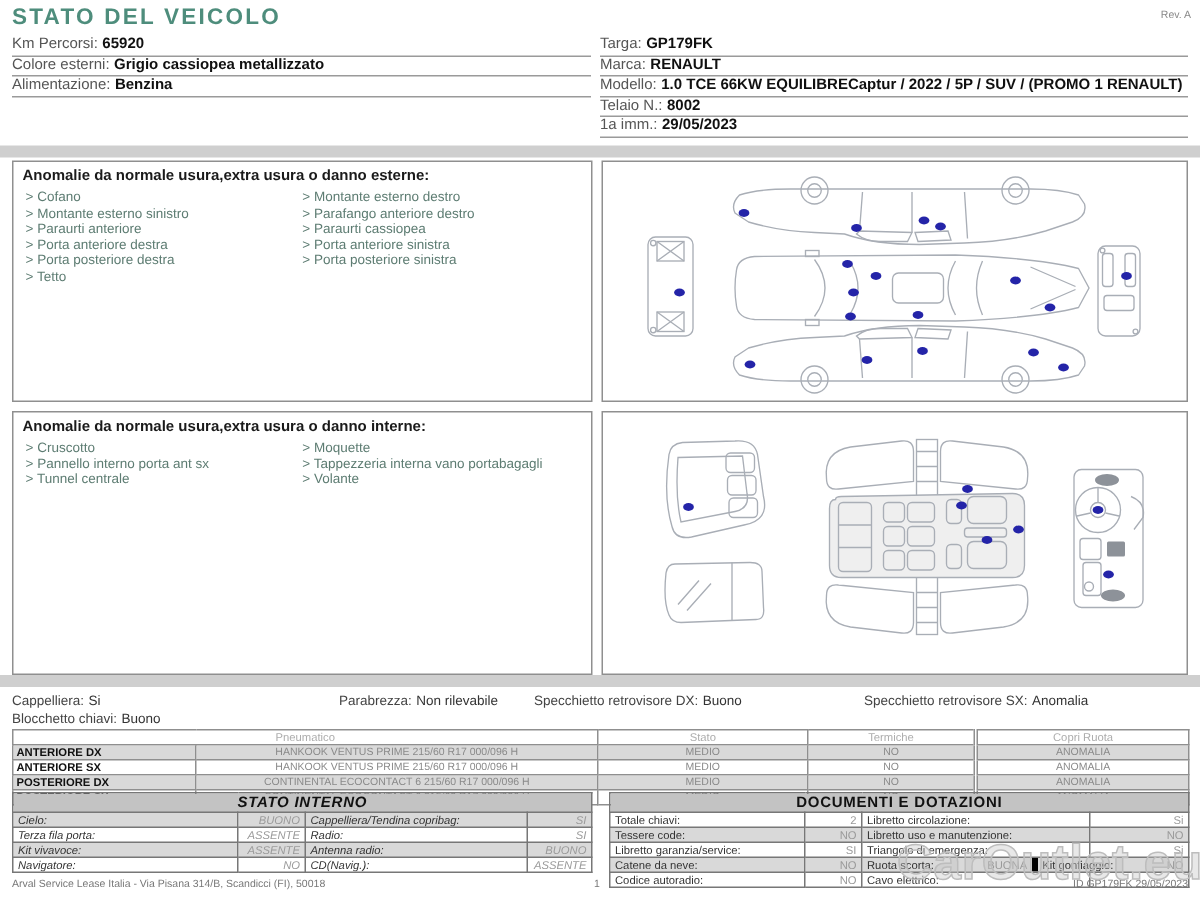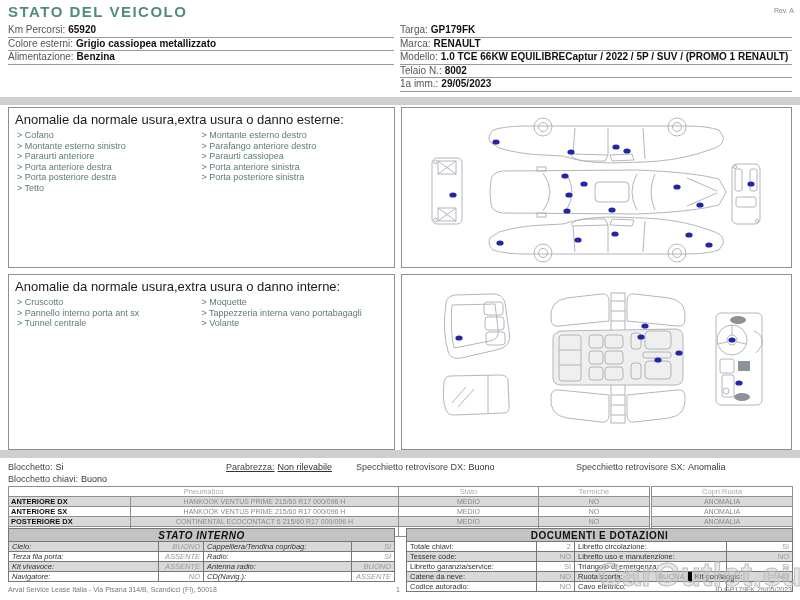--- a/index.html
+++ b/index.html
@@ -18,37 +18,37 @@
   .fval{font-weight:bold;color:#101010;margin-left:3px;}
 
   .band{left:0;width:800px;height:8px;background:var(--band,#cfcfcf);}
   #band1{top:97px;} #band2{top:450px;}
 
   .box{position:absolute;border:1px solid #8f8f8f;background:#fff;box-sizing:border-box;}
   #ext-list{left:8px;top:107px;width:387px;height:161px;}
   #ext-diag{left:401px;top:107px;width:391px;height:161px;}
   #int-list{left:8px;top:274px;width:387px;height:176px;}
   #int-diag{left:401px;top:274px;width:391px;height:176px;}
-  .boxtitle{font-size:13px;font-weight:normal;color:#1a1a1a;padding:4px 6px 3px 6px;}
+  .boxtitle{font-size:10px;font-weight:bold;color:#1a1a1a;padding:4px 6px 3px 6px;}
   .cols{display:flex;padding:0 8px;}
   .col{width:50%;}
   .item{font-size:9px;color:#5d7c72;line-height:10.5px;}
   .item::before{content:"> ";}
 
   svg{display:block;}
   .ol{stroke:#a9aeb6;stroke-width:0.9;fill:none;}
   .fillsoft{fill:#efefef;stroke:#a9aeb6;stroke-width:0.9;}
   .darkbit{fill:#8d9299;stroke:none;}
   .dot{fill:var(--dot,#2424a8);stroke:none;}
 
   
   .statustxt{font-size:9px;color:#333;line-height:10px;}
   .statustxt .flbl{color:#444;}
   .statustxt .sval{color:#333;margin-left:3px;}
-  #st-parabrezza{width:122px;text-decoration:underline;}
+  #st-parabrezza{width:122px;}
 
   
   #tires{left:8px;top:486px;width:784px;border-collapse:collapse;table-layout:fixed;}
   #tires td{border:1px solid #8f8f8f;font-size:7px;color:#8a8a8a;text-align:center;
             padding:0 2px;height:9px;overflow:hidden;white-space:nowrap;}
   #tires tr.hd td{color:#adadad;font-size:7.5px;background:#fff;}
   #tires td.pos{font-weight:bold;color:#111;text-align:left;font-size:7.5px;}
   #tires td.cr{border-left:3px double #8f8f8f;}
   #tires tr.shade td{background:var(--shade,#d9d9d9);}
   #tires tr.shade td.cr{background:var(--shade,#d9d9d9);}
@@ -263,21 +263,21 @@
         <ellipse class="dot" cx="277" cy="78" rx="3.6" ry="2.6"></ellipse>
         <ellipse class="dot" cx="256" cy="85" rx="3.6" ry="2.6"></ellipse>
         <ellipse class="dot" cx="330" cy="65" rx="3.6" ry="2.6"></ellipse>
         <ellipse class="dot" cx="337" cy="108" rx="3.6" ry="2.6"></ellipse>
       </g>
     </svg>
   </div>
 
   <div class="abs band" id="band2"></div>
 
-  <div class="abs statustxt" style="left:8px;top:462px;"><span class="flbl">Blocchetto:</span><span class="sval">Si</span></div>
+  <div class="abs statustxt" style="left:8px;top:462px;"><span class="flbl">Cappelliera:</span><span class="sval">Si</span></div>
   <div class="abs statustxt" id="st-parabrezza" style="left:226px;top:462px;"><span class="flbl">Parabrezza:</span><span class="sval">Non rilevabile</span></div>
   <div class="abs statustxt" style="left:356px;top:462px;"><span class="flbl">Specchietto retrovisore DX:</span><span class="sval">Buono</span></div>
   <div class="abs statustxt" style="left:576px;top:462px;"><span class="flbl">Specchietto retrovisore SX:</span><span class="sval">Anomalia</span></div>
   <div class="abs statustxt" style="left:8px;top:474px;"><span class="flbl">Blocchetto chiavi:</span><span class="sval">Buono</span></div>
 
   <table class="abs" id="tires">
     <colgroup>
         <col style="width:122px">
         <col style="width:268px">
         <col style="width:140px">

